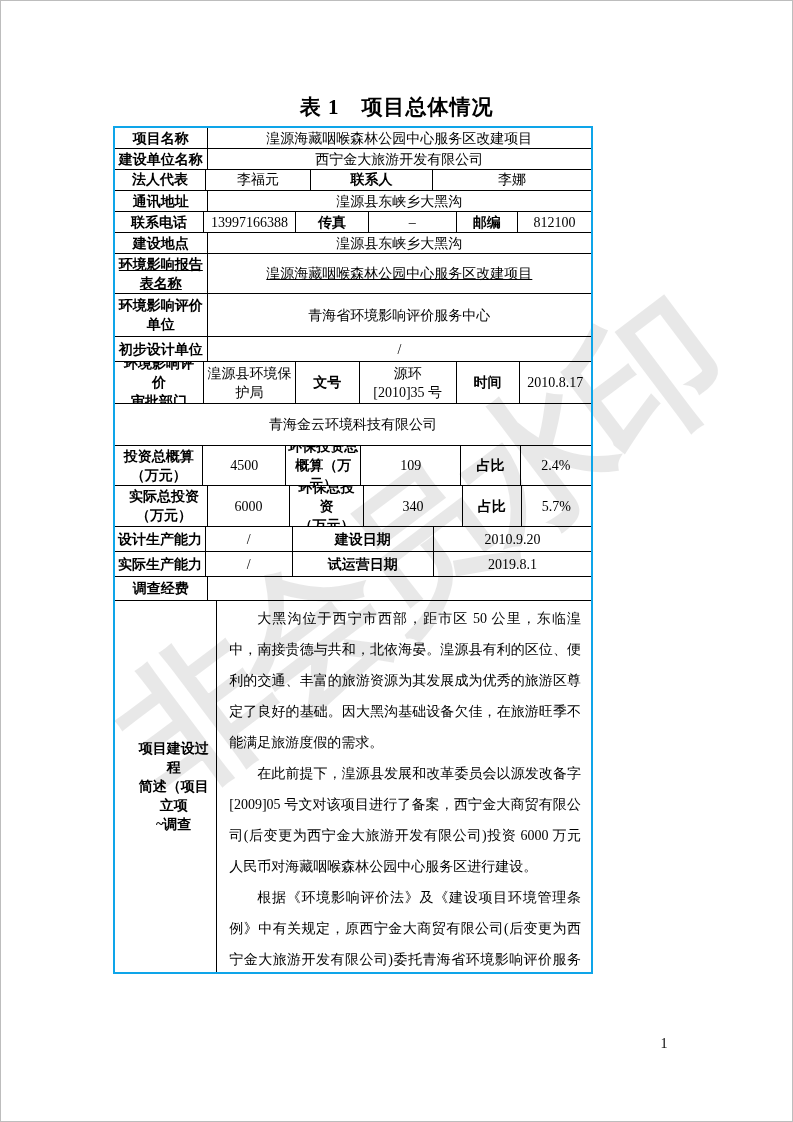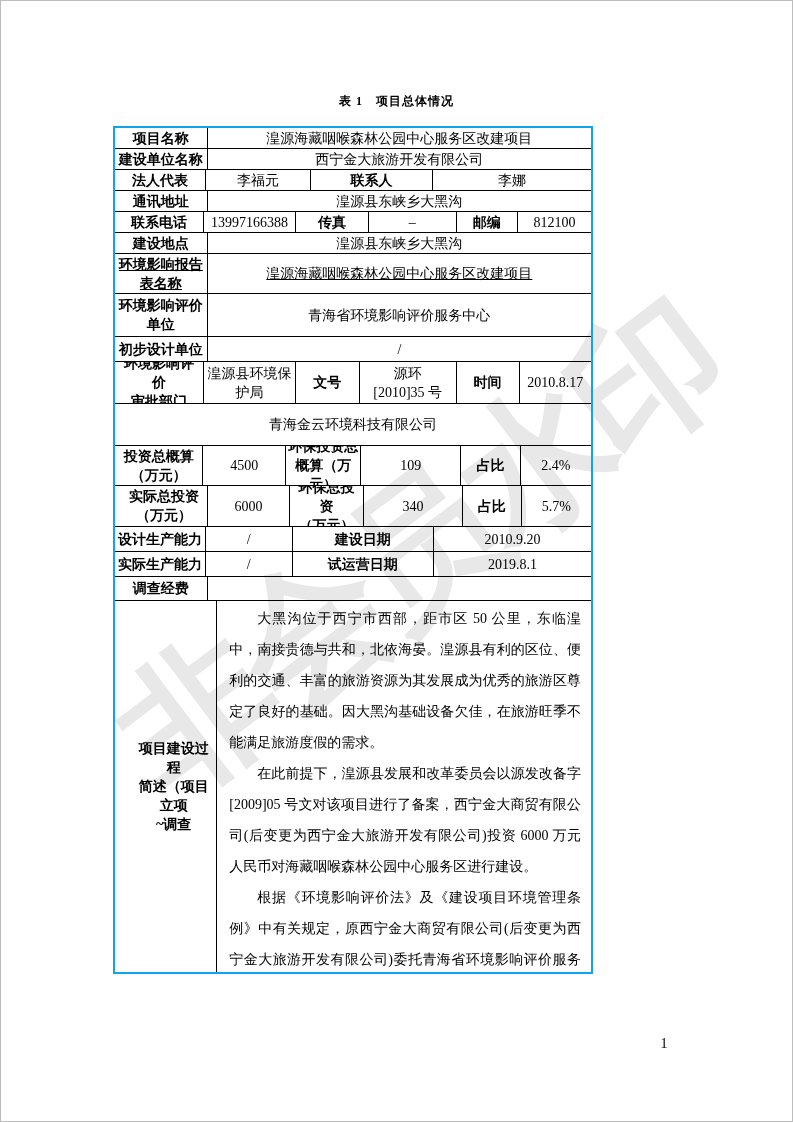--- a/index.html
+++ b/index.html
@@ -12,21 +12,21 @@
     box-sizing: border-box;
     overflow: hidden;
     font-family: "Liberation Serif", "DejaVu Serif", serif;
     color: #000000;
   }
   .doc-title {
     position: absolute;
     left: 0; top: 92px;
     width: 100%;
     text-align: center;
-    font-size: 12px;
+    font-size: 21px;
     font-weight: bold;
     letter-spacing: 1px;
     z-index: 2;
   }
   .watermark {
     position: absolute;
     left: 50px; top: 455px;
     width: 740px; height: 190px;
     display: flex;
     align-items: center;
@@ -103,21 +103,21 @@
   <div class="doc-title">表 1　项目总体情况</div>
   <div class="tbl">
       <div class="trow" style="height: 21px;">
         <div class="tcell lbl" style="flex: 107 1 0%;">项目名称</div>
         <div class="tcell" style="flex: 463 1 0%;">湟源海藏咽喉森林公园中心服务区改建项目</div>
       </div>
       <div class="trow" style="height: 21px;">
         <div class="tcell lbl" style="flex: 107 1 0%;">建设单位名称</div>
         <div class="tcell" style="flex: 463 1 0%;">西宁金大旅游开发有限公司</div>
       </div>
-      <div class="trow" style="height: 21px;">
+      <div class="trow" style="height: 21px; font-family: Liberation Mono, monospace;">
         <div class="tcell lbl" style="flex: 107 1 0%;">法人代表</div>
         <div class="tcell" style="flex: 125 1 0%;">李福元</div>
         <div class="tcell lbl" style="flex: 146 1 0%;">联系人</div>
         <div class="tcell" style="flex: 192 1 0%;">李娜</div>
       </div>
       <div class="trow" style="height: 21px;">
         <div class="tcell lbl" style="flex: 107 1 0%;">通讯地址</div>
         <div class="tcell" style="flex: 463 1 0%;">湟源县东峡乡大黑沟</div>
       </div>
       <div class="trow" style="height: 21px;">

